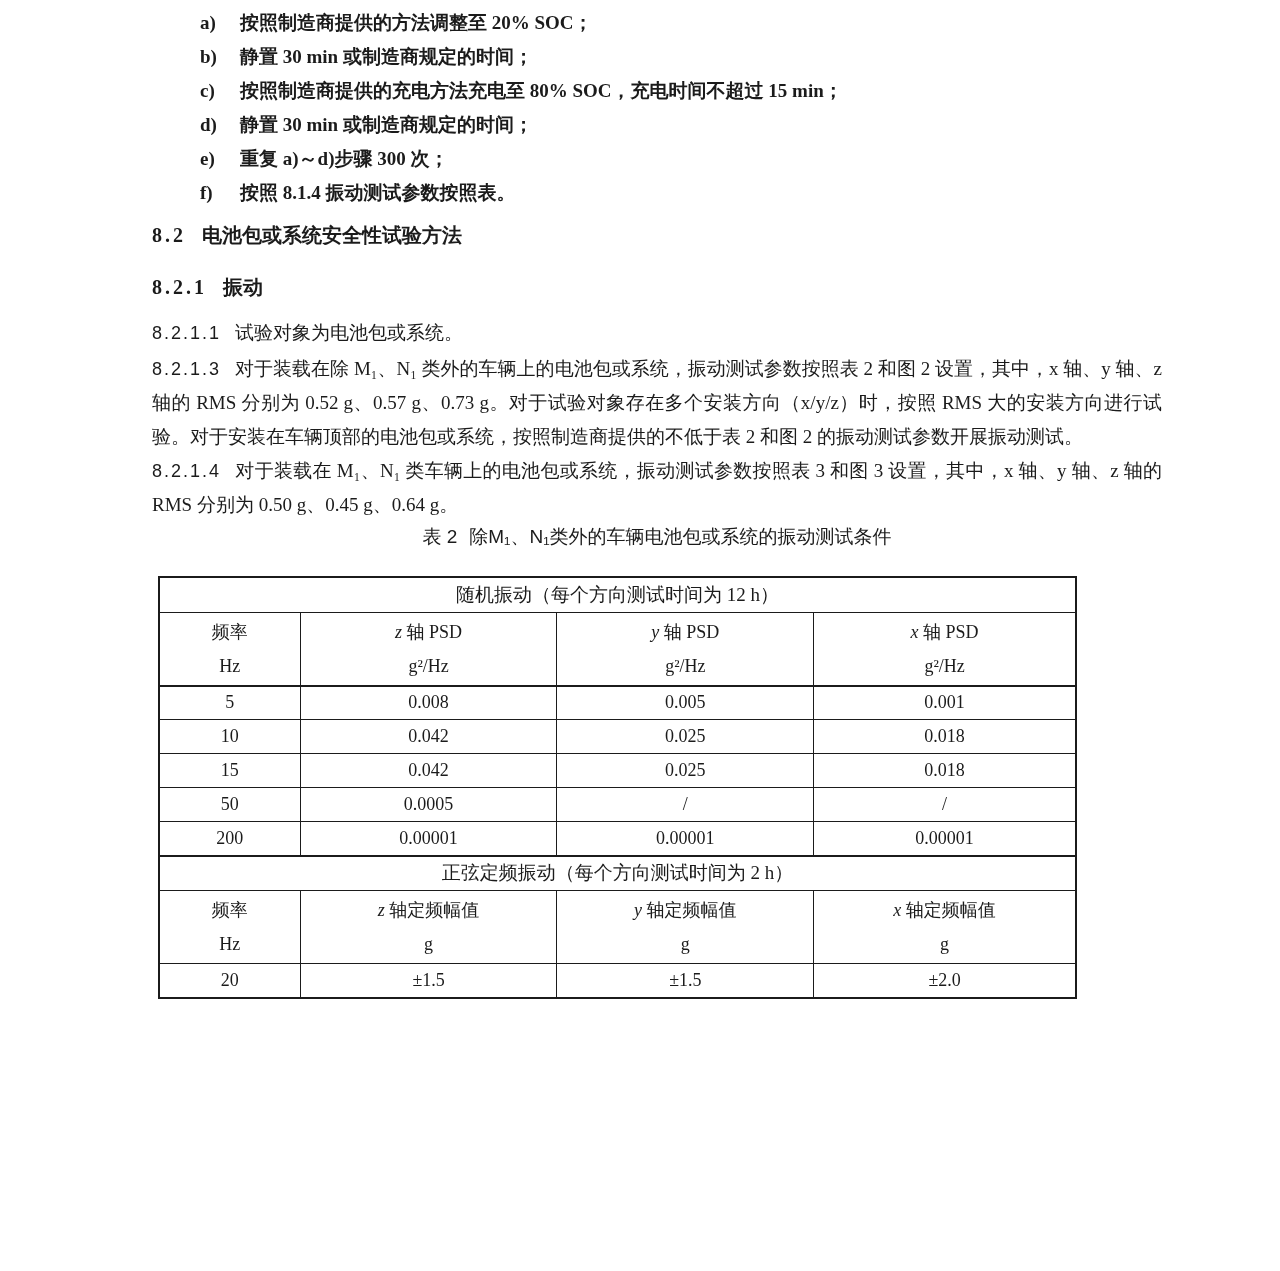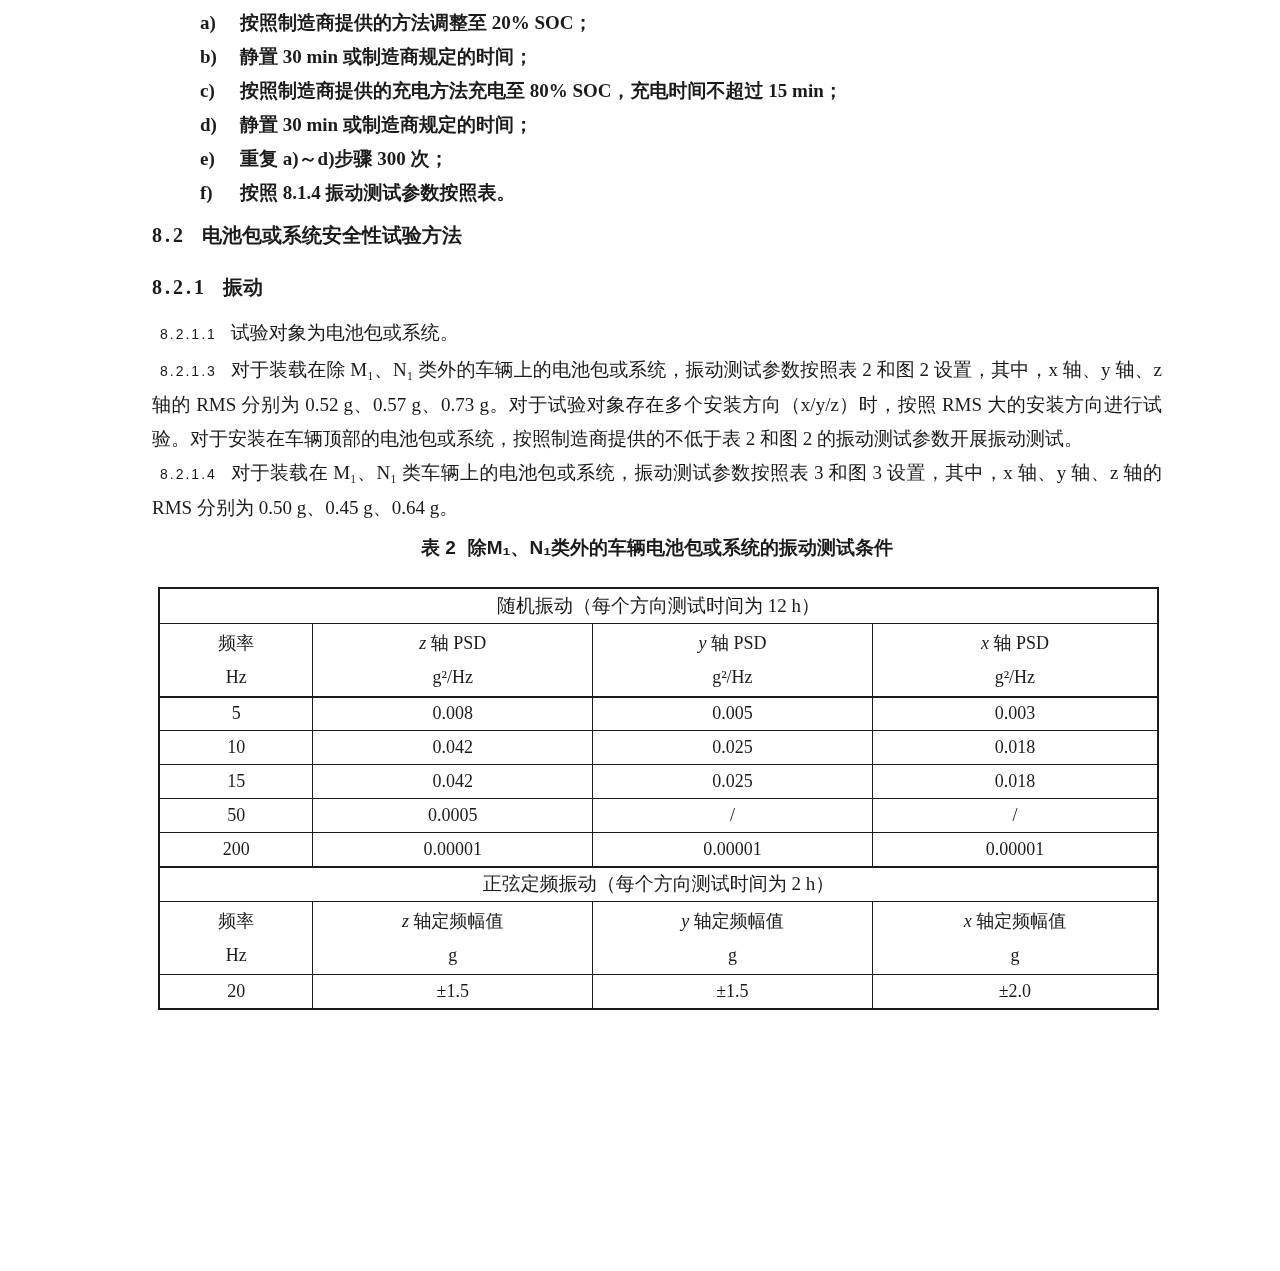--- a/index.html
+++ b/index.html
@@ -24,33 +24,33 @@
   h3 { margin-top: 18px; }
   .hnum { letter-spacing: 3px; margin-right: 16px; }
 
   .clause { margin: 0; font-size: 19px; line-height: 34px; text-align: justify; }
   .c1 { margin-top: 12px; }
   .c2 { margin-top: 8px; }
   .c3 { margin-top: 2px; }
   .c4 { margin-top: 0; }
   .cnum {
     font-family: "Liberation Sans", "DejaVu Sans", sans-serif;
-    font-size: 14px; letter-spacing: 2px; margin-right: 14px; margin-left: 8px;
+    font-size: 18px; letter-spacing: 2px; margin-right: 14px;
   }
 
   .caption {
-    margin-top: 8px; text-align: center;
+    text-align: center;
     font-family: "Liberation Sans", "DejaVu Sans", sans-serif;
-    font-weight: bold; font-size: 19px; line-height: 30px;
+    font-weight: normal; font-size: 19px; line-height: 30px;
   }
   .cap-label { margin-right: 12px; }
 
   table.vib {
     border-collapse: collapse; table-layout: fixed;
-    width: 1001px; margin: 24px 0 0 6px;
+    width: 919px; margin: 24px 0 0 6px;
     border: 2px solid #1b1b1b;
   }
   table.vib td, table.vib th {
     border: 1px solid #1b1b1b; text-align: center; vertical-align: middle;
     padding: 0; font-size: 18px; font-weight: normal; color: #1b1b1b;
   }
   tr.band td { height: 35px; font-size: 19px; }
   tr.band-sine td { border-top-width: 2px; }
   tr.head th { height: 71px; padding: 6px 0 8px; }
   tr.head1 th { border-bottom-width: 2px; }
@@ -112,21 +112,21 @@
         </th>
         <th>
           <div class="hl1"><i class="axis">x</i><span> 轴 PSD</span></div>
           <div class="hl2">g²/Hz</div>
         </th>
       </tr>
       <tr class="data">
         <td>5</td>
         <td>0.008</td>
         <td>0.005</td>
-        <td>0.003</td>
+        <td>0.001</td>
       </tr>
       <tr class="data">
         <td>10</td>
         <td>0.042</td>
         <td>0.025</td>
         <td>0.018</td>
       </tr>
       <tr class="data">
         <td>15</td>
         <td>0.042</td>

